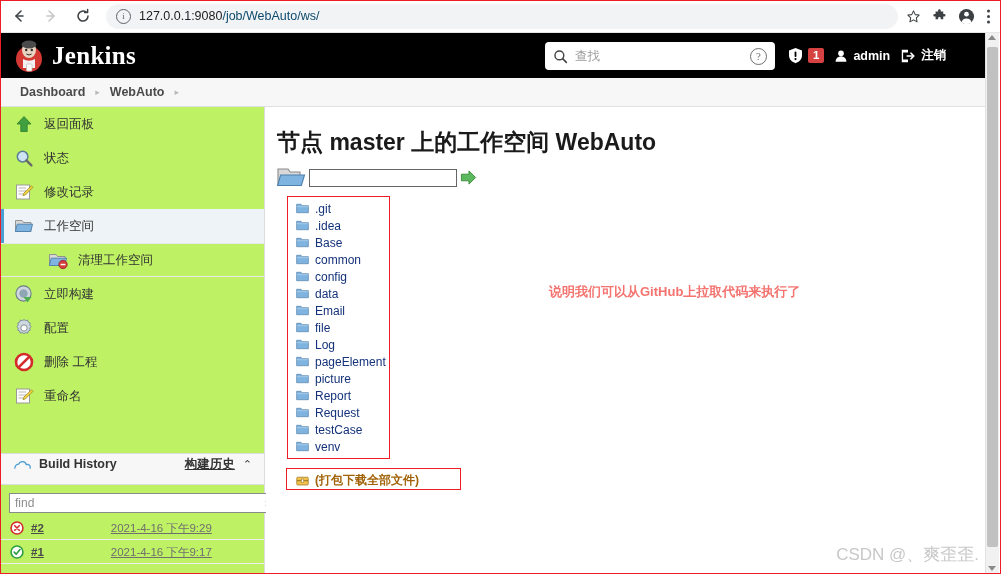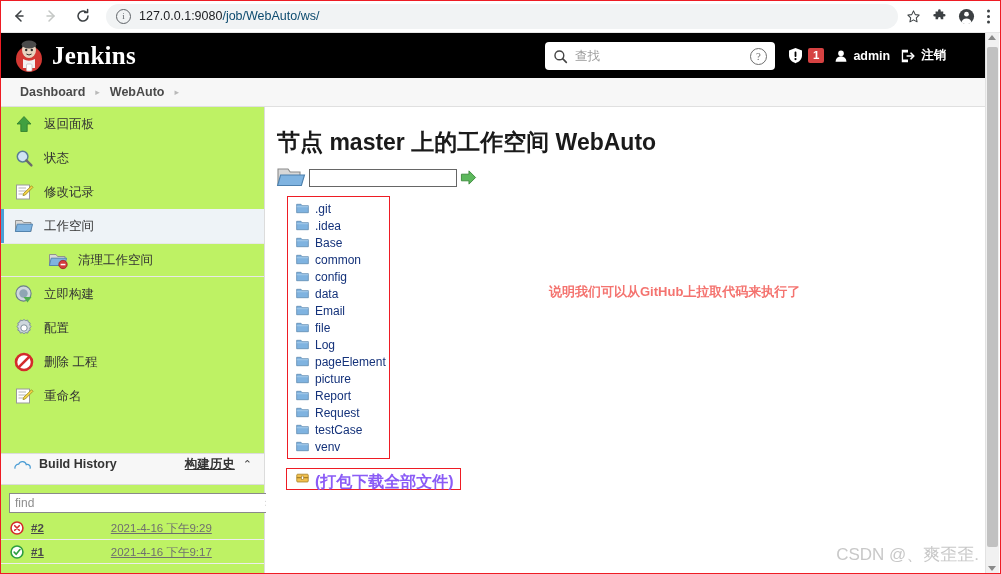--- a/index.html
+++ b/index.html
@@ -317,23 +317,24 @@
     left: 20px; top: 361px;
     width: 175px;
     height: 22px;
     border: 1.6px solid #ee1c24;
     box-sizing: border-box;
   }
   .zip-row {
     position: absolute;
     left: 30px; top: 365px;
     display: flex;
+    align-items: center;
     gap: 6px;
-    font-size: 16px;
-    color: #8b5cf6;
+    font-size: 12px;
+    color: #a16207;
     font-weight: bold;
   }
   .zip-ico { width: 13px; height: 12px; flex: none; display: block; }
   .annot {
     position: absolute;
     left: 283px; top: 176px;
     font-size: 13px;
     color: #f4736f;
     font-weight: bold;
     white-space: nowrap;

